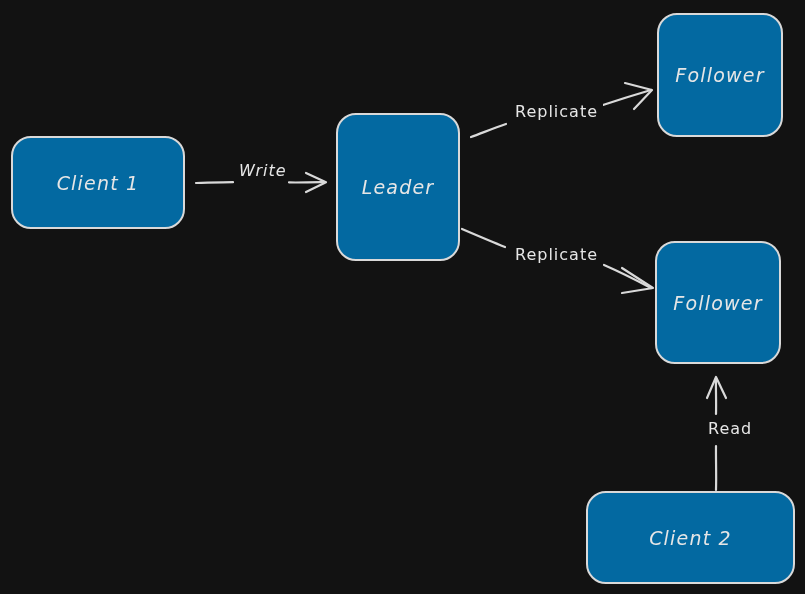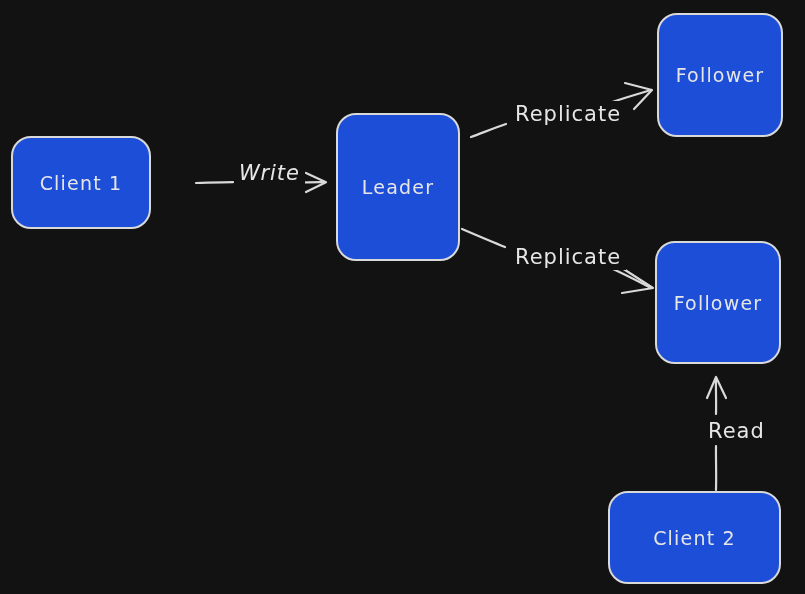--- a/index.html
+++ b/index.html
@@ -13,36 +13,37 @@
     height: 594px;
     background: #121212;
     overflow: hidden;
     font-family: "DejaVu Sans", sans-serif;
   }
   .node {
     position: absolute;
     box-sizing: border-box;
     border: 2px solid #d9d9d9;
     border-radius: 20px;
-    background: #1d4ed8;
+    background: #0369a1;
     display: flex;
     align-items: center;
     justify-content: center;
+    font-style: italic;
   }
   .node-label {
     color: #e6e6e6;
     font-size: 19px;
     letter-spacing: 1.2px;
     font-family: "DejaVu Sans", sans-serif;
     white-space: nowrap;
   }
   .edge-label {
     position: absolute;
     color: #e6e6e6;
-    font-size: 21px;
+    font-size: 16px;
     letter-spacing: 1px;
     background: #121212;
     padding: 1px 5px;
     white-space: nowrap;
     font-family: "DejaVu Sans", sans-serif;
   }
   svg.edges {
     position: absolute;
     left: 0;
     top: 0;
@@ -83,37 +84,37 @@
       <path d="M 622 268 L 653 288 L 622 293"></path>
     </g>
 
     <g>
       <path d="M 716 490 C 716.5 475 715.8 460 716 446"></path>
       <path d="M 716 414 C 716.4 402 715.7 390 716 378"></path>
       <path d="M 707 398 L 716 377 L 726 398"></path>
     </g>
   </svg>
 
-  <div class="node" style="left:11px; top:136px; width:140px; height:93px;">
+  <div class="node" style="left:11px; top:136px; width:174px; height:93px;">
     <span class="node-label">Client 1</span>
   </div>
 
   <div class="node" style="left:336px; top:113px; width:124px; height:148px;">
     <span class="node-label">Leader</span>
   </div>
 
   <div class="node" style="left:657px; top:13px; width:126px; height:124px;">
     <span class="node-label">Follower</span>
   </div>
 
   <div class="node" style="left:655px; top:241px; width:126px; height:123px;">
     <span class="node-label">Follower</span>
   </div>
 
-  <div class="node" style="left:608px; top:491px; width:173px; height:93px;">
+  <div class="node" style="left:586px; top:491px; width:209px; height:93px;">
     <span class="node-label">Client 2</span>
   </div>
 
   <div class="edge-label" style="left:234px; top:160px;font-style:italic;">Write</div>
 
   <div class="edge-label" style="left:510px; top:101px;">Replicate</div>
 
   <div class="edge-label" style="left:510px; top:244px;">Replicate</div>
 
   <div class="edge-label" style="left:703px; top:418px;">Read</div>

